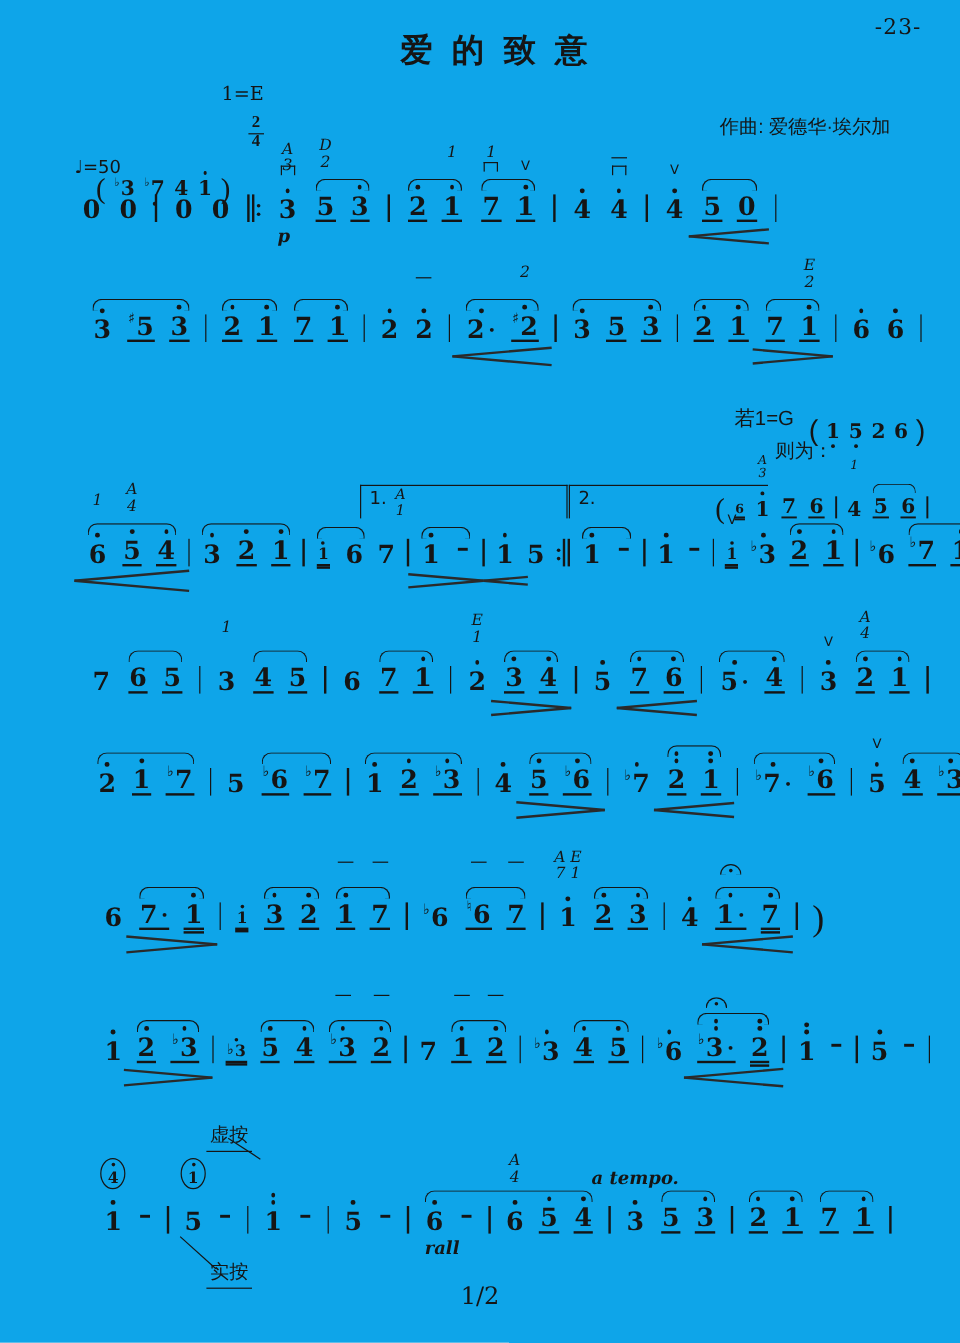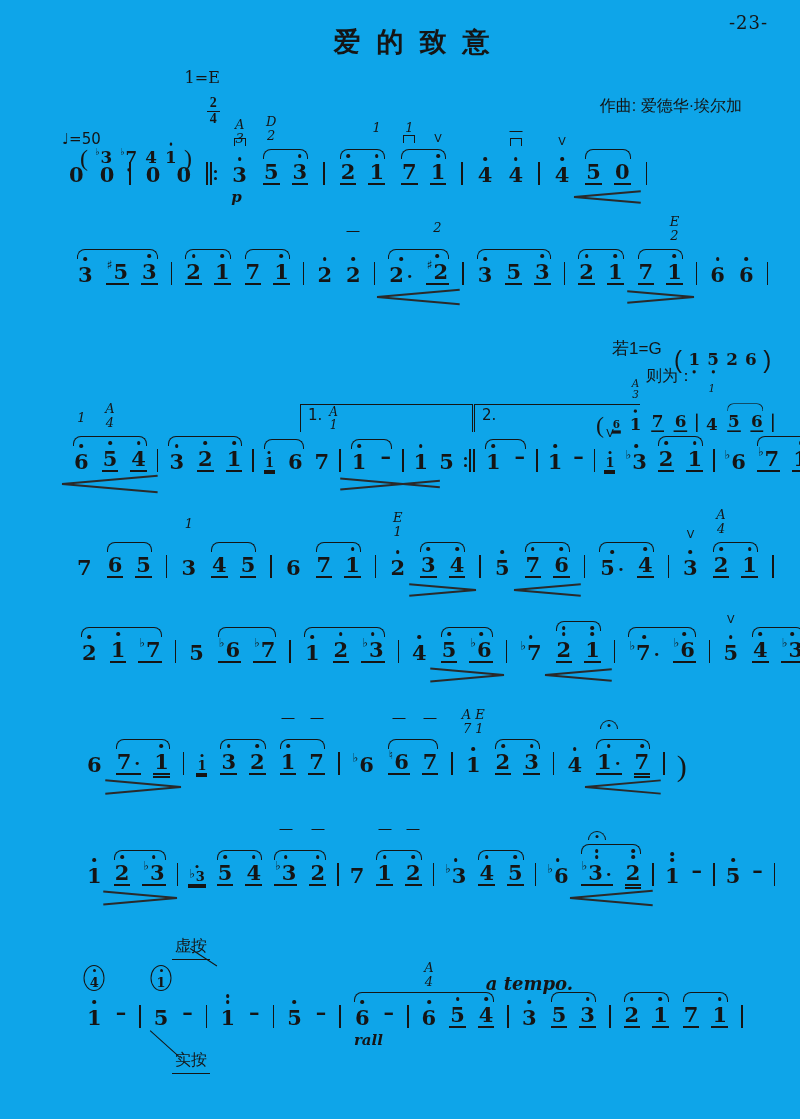--- a/index.html
+++ b/index.html
@@ -44,21 +44,21 @@
   .paren{font-size:30px;font-weight:400;line-height:0.8;transform:translateY(3px);}
   
   .ann{position:absolute;left:50%;transform:translateX(-50%);white-space:pre;}
   .fing{top:-46px;font-style:italic;font-size:13px;font-weight:400;text-align:center;line-height:1.1;font-family:"DejaVu Serif",serif;}
   .itnum{top:-40px;font-style:italic;font-size:13px;font-weight:400;font-family:"DejaVu Serif",serif;}
   .bowdb{top:-26px;width:10px;height:7px;border:1.7px solid #151515;border-bottom:none;}
   .bowv{top:-28px;font-size:11px;font-weight:400;font-style:normal;font-family:"DejaVu Sans",sans-serif;}
   .ovl{top:-33px;width:13px;height:0;border-top:1.9px solid #151515;}
   .ferm{top:-31px;width:16px;height:8px;border:1.5px solid #151515;border-bottom:none;border-radius:50% 50% 0 0/100% 100% 0 0;}
   .ferm::after{content:"";position:absolute;left:50%;top:3px;width:3px;height:3px;border-radius:50%;background:#151515;transform:translateX(-50%);}
-  .anntxt{top:-32px;font-style:italic;font-size:18px;font-weight:700;font-family:"DejaVu Serif",serif;}
+  .anntxt{top:-32px;font-style:italic;font-size:15px;font-weight:700;font-family:"DejaVu Serif",serif;}
   .circn{top:-42px;width:19px;height:23px;border:1.5px solid #151515;border-radius:50%;display:flex;align-items:flex-end;
          justify-content:center;font-size:13px;font-weight:700;padding-bottom:1px;font-style:normal;}
   .circn::before{content:"";position:absolute;top:3px;left:50%;transform:translateX(-50%);width:3px;height:3px;border-radius:50%;background:#151515;}
   
   .hp{position:absolute;top:calc(100% + 7px);left:-10px;right:-10px;height:10px;}
   .hp i{position:absolute;left:0;right:0;top:4px;height:1.5px;background:#2a2a2a;}
   .hp.cresc i:first-child{transform:rotate(5deg);transform-origin:right center;}
   .hp.cresc i:last-child{transform:rotate(-5deg);transform-origin:right center;}
   .hp.decresc i:first-child{transform:rotate(-5deg);transform-origin:left center;}
   .hp.decresc i:last-child{transform:rotate(5deg);transform-origin:left center;}
@@ -1126,13 +1126,14 @@
         </span>
       </span>
       <i class="barline"></i>
     </div>
 
   <span class="presslbl" style="top:936px;left:172px;">虚按</span>
   <i class="lead" style="top:948px;left:190px;width:32px;transform:rotate(33deg);"></i>
   <span class="presslbl" style="top:1050px;left:172px;">实按</span>
   <i class="lead" style="top:1030px;left:150px;width:40px;transform:rotate(42deg);"></i>
 
+  <div class="footer">1/2</div>
 </div>
 
 </body></html>

